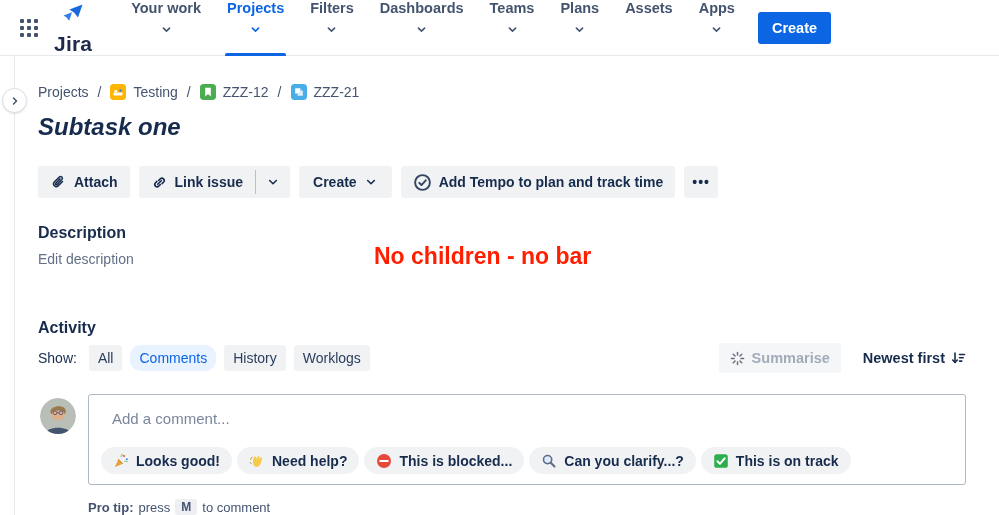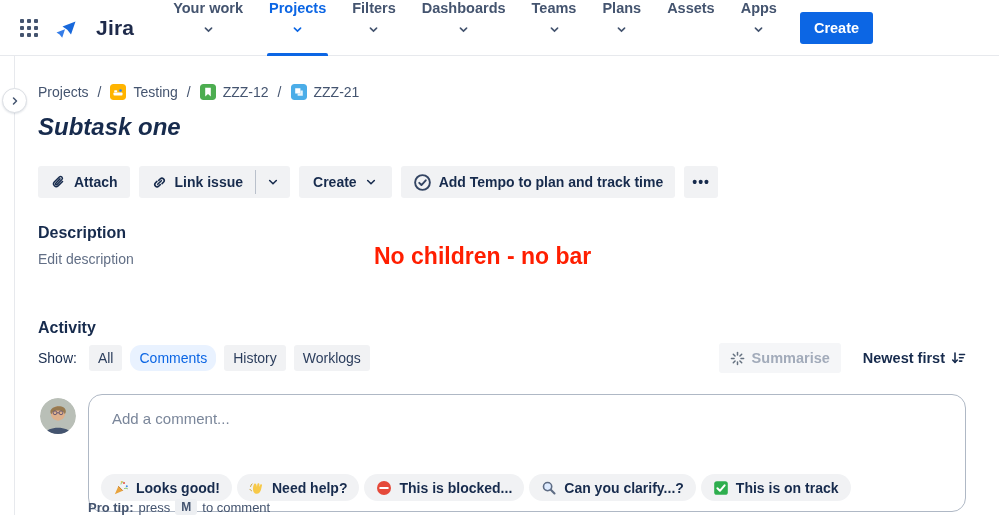--- a/index.html
+++ b/index.html
@@ -5,21 +5,21 @@
   * { margin:0; padding:0; box-sizing:border-box; }
   html,body { width:999px; height:515px; overflow:hidden; background:#fff;
     font-family:"Liberation Sans", sans-serif; color:#172B4D; }
   .stage { position:relative; width:999px; height:515px; background:#fff; }
 
   
   .topnav { position:absolute; top:0; left:0; right:0; height:56px; display:flex;
     align-items:center; padding-left:12px; border-bottom:1px solid #E7E9ED; background:#fff; }
   .appgrid { width:34px; height:34px; display:flex; align-items:center; justify-content:center;
     border-radius:4px; cursor:pointer; }
-  .logo { display:flex; align-items:center; gap:18px; margin:0 26px 0 8px; cursor:pointer; }
+  .logo { display:flex; align-items:center; gap:9px; margin:0 26px 0 8px; cursor:pointer;flex-direction:column; }
   .logo-text { font-size:21px; font-weight:700; color:#1E2A4A; letter-spacing:.2px; }
   .nav-item { position:relative; height:56px; display:flex; align-items:center; gap:5px;
     padding:0 13px; font-size:14.5px; font-weight:600; color:#44546F; cursor:pointer;
     text-decoration:none; white-space:nowrap;flex-direction:column; }
   .nav-item svg { margin-top:2px; }
   .nav-item.active { color:#0C66E4; }
   .nav-item.active::after { content:""; position:absolute; left:11px; right:11px; bottom:0;
     height:3px; background:#0C66E4; border-radius:2px 2px 0 0; }
   .create-btn { margin-left:10px; height:32px; padding:0 14px; background:#0C66E4; color:#fff;
     font-size:14.5px; font-weight:600; border:none; border-radius:3px; cursor:pointer; }
@@ -67,22 +67,22 @@
   .show-spacer { flex:1; }
   .summarise-btn { height:30px; display:inline-flex; align-items:center; gap:7px; padding:0 11px;
     border:none; border-radius:3px; background:#F5F6F8; color:#A2ABBA; font-size:14.5px;
     font-weight:600; cursor:default; font-family:inherit; }
   .sort-btn { display:inline-flex; align-items:center; gap:5px; margin-left:22px; background:none;
     border:none; font-size:14.5px; font-weight:700; color:#172B4D; cursor:pointer; font-family:inherit; }
 
   
   .avatar { position:absolute; left:40px; top:398px; width:36px; height:36px; border-radius:50%;
     overflow:hidden; cursor:pointer; }
-  .comment-box { position:absolute; left:88px; top:394px; width:878px; height:118px;
-    border:1px solid #AFB8C5; border-radius:14px; background:#fff; cursor:text; }
+  .comment-box { position:absolute; left:88px; top:394px; width:878px; height:91px;
+    border:1px solid #AFB8C5; border-radius:3px; background:#fff; cursor:text; }
   .comment-placeholder { position:absolute; left:23px; top:15px; font-size:15px; color:#7A869A; }
   .quick-row { position:absolute; left:12px; bottom:10px; display:flex; gap:5px; }
   .pill { height:27px; display:inline-flex; align-items:center; gap:7px; padding:0 12px;
     border:none; border-radius:14px; background:#F1F2F4; font-size:14px; font-weight:600;
     color:#172B4D; cursor:pointer; white-space:nowrap; font-family:inherit; }
 
   
   .pro-tip { position:absolute; left:88px; top:499px; display:flex; align-items:center; gap:5px;
     font-size:13px; color:#44546F; }
   .pro-tip b { font-weight:700; }

